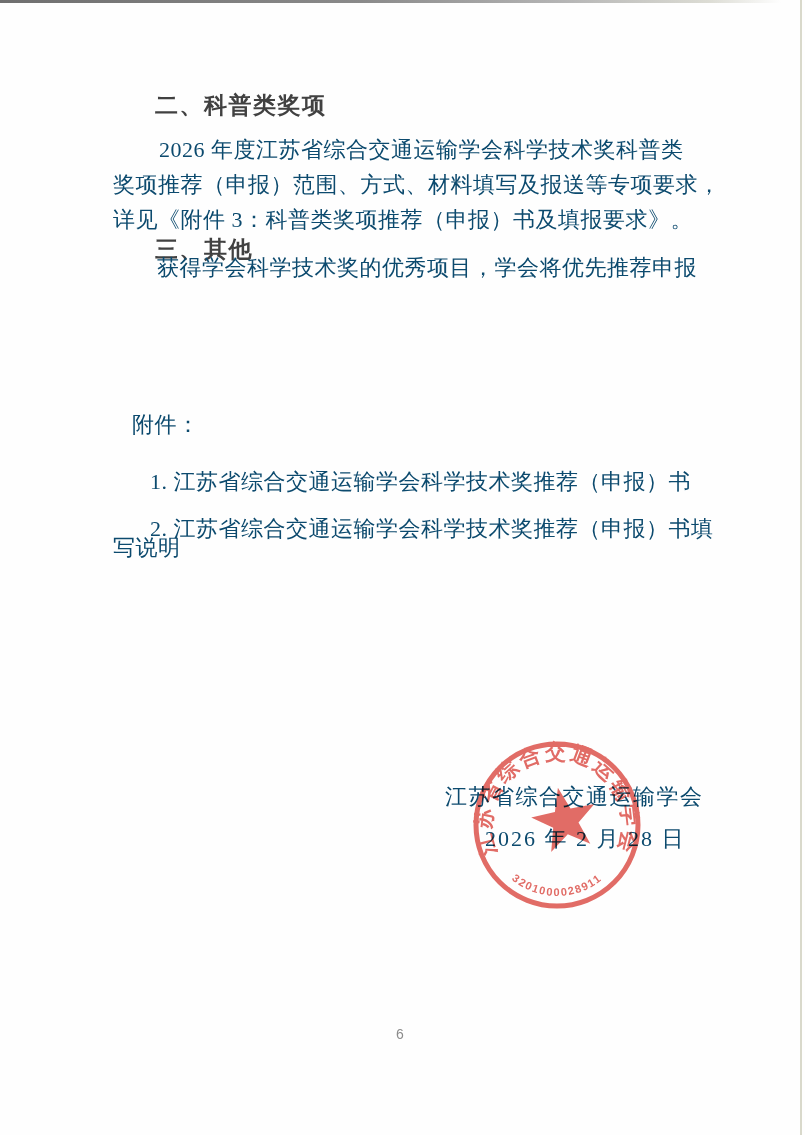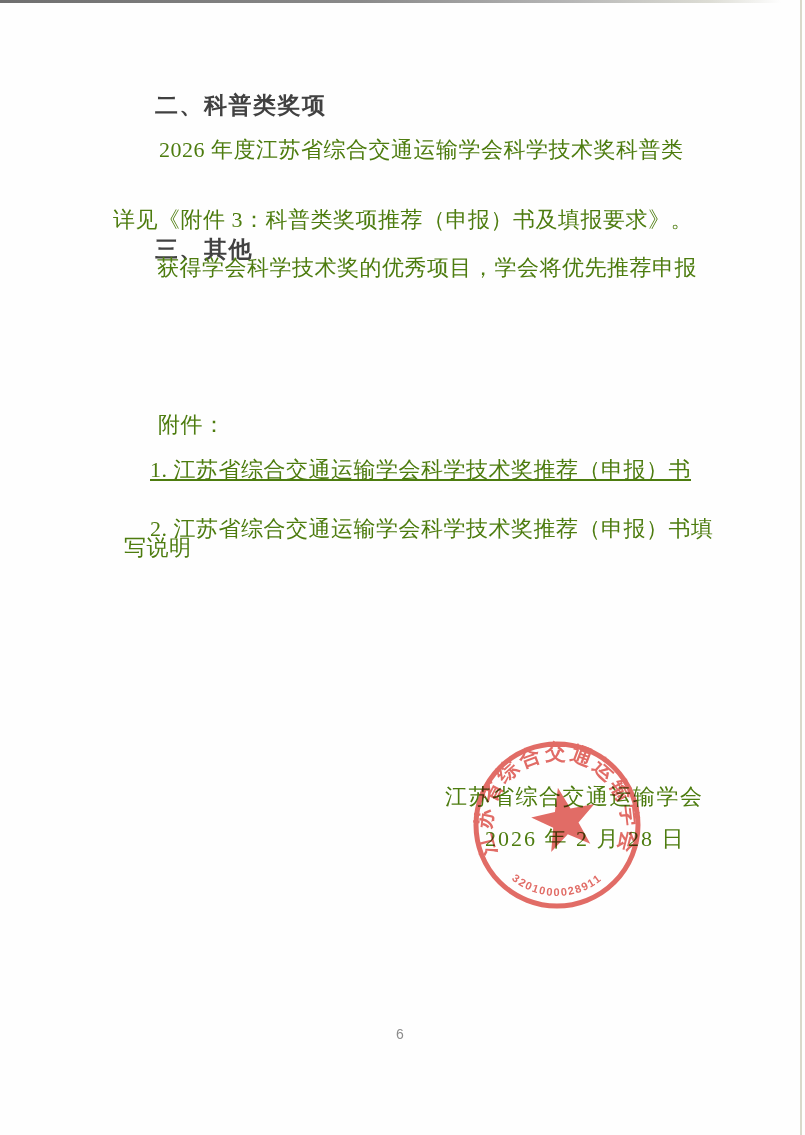--- a/index.html
+++ b/index.html
@@ -15,21 +15,21 @@
     background:linear-gradient(to right,#6f6f6f 0%,#8a8a8a 45%,#b5b5b5 70%,#dcdcd4 88%,rgba(255,255,255,0) 97%);
   }
   .scan-edge-right{
     position:absolute;right:3px;top:0;width:2px;height:100%;
     background:#d9d9cb;
   }
   .line{
     position:absolute;
     font-size:22px;
     line-height:28px;
-    color:#4d7c0f;
+    color:#0c4a6e;
     letter-spacing:0.5px;
     white-space:nowrap;
   }
   .heading{
     font-family:"Liberation Sans", sans-serif;
     font-weight:bold;
     font-size:23px;
     color:#414141;
     letter-spacing:1.5px;
   }
@@ -54,31 +54,32 @@
 <body>
 
 <div class="page">
 
   <div class="scan-edge-top"></div>
   <div class="scan-edge-right"></div>
 
   <div class="line heading" style="left:155px;top:91px;">二、科普类奖项</div>
 
   <div class="line" style="left:159px;top:136px;">2026 年度江苏省综合交通运输学会科学技术奖科普类</div>
+  <div class="line" style="left:113px;top:171px;">奖项推荐（申报）范围、方式、材料填写及报送等专项要求，</div>
   <div class="line" style="left:113px;top:206px;">详见《附件 3：科普类奖项推荐（申报）书及填报要求》。</div>
 
   <div class="line heading" style="left:155px;top:236px;font-family:Liberation Serif, serif;">三、其他</div>
 
   <div class="line" style="left:157px;top:254px;">获得学会科学技术奖的优秀项目，学会将优先推荐申报</div>
 
-  <div class="line" style="left:158px;top:411px;">附件：</div>
+  <div class="line" style="left:132px;top:411px;">附件：</div>
 
-  <div class="line" style="left:150px;top:456px;text-decoration:underline;">1. 江苏省综合交通运输学会科学技术奖推荐（申报）书</div>
+  <div class="line" style="left:150px;top:468px;">1. 江苏省综合交通运输学会科学技术奖推荐（申报）书</div>
   <div class="line" style="left:150px;top:491px;margin-top:24px;">2. 江苏省综合交通运输学会科学技术奖推荐（申报）书填</div>
-  <div class="line" style="left:124px;top:534px;">写说明</div>
+  <div class="line" style="left:113px;top:534px;">写说明</div>
 
   <div class="line sig" style="left:445px;top:783px;">江苏省综合交通运输学会</div>
   <div class="line date" style="left:485px;top:825px;">2026 年 2 月 28 日</div>
 
   <svg class="seal" viewBox="0 0 184 184">
     <circle cx="92" cy="92" r="81" fill="none" stroke-width="5" stroke="#dc4b44"></circle>
     <defs>
       <path id="ringTextPath" d="M 32.2 119.9 A 66 66 0 1 1 151.8 119.9" fill="none"></path>
       <path id="serialPath" d="M 31.8 129.6 A 71 71 0 0 0 152.2 129.6" fill="none"></path>
     </defs>

